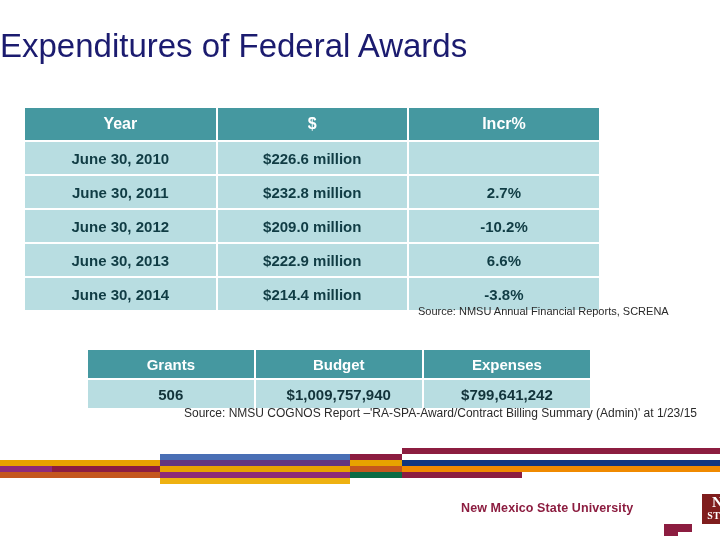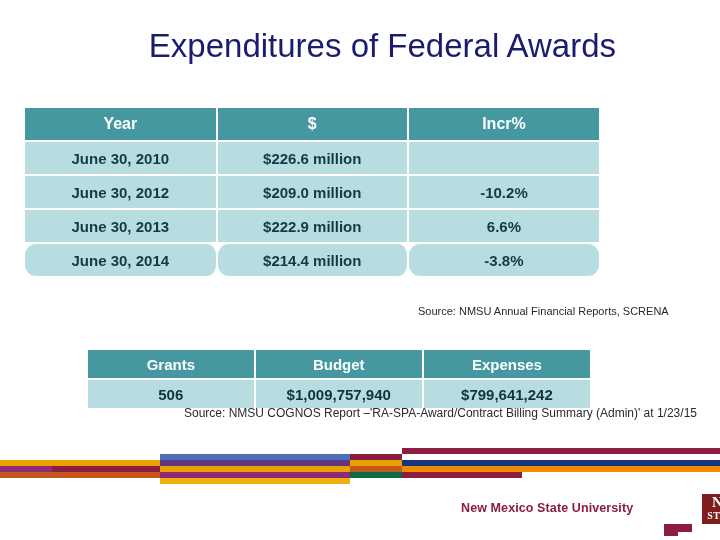--- a/index.html
+++ b/index.html
@@ -14,21 +14,21 @@
     overflow: hidden;
     font-family: "Liberation Sans", sans-serif;
   }
 
   
   .slide-title {
     position: absolute;
     left: 0;
     top: 26px;
     width: 616px;
-    text-align: right;
+    text-align: left;
     font-size: 33px;
     font-weight: 400;
     color: #1b1b6f;
     letter-spacing: 0px;
     line-height: 40px;
     white-space: nowrap;
   }
 
   
   .table-main {
@@ -58,21 +58,21 @@
   .table-main th:last-child { border-right: none; }
   .table-main td {
     background: #b8dde1;
     color: #103c44;
     font-weight: bold;
     border-right: 2px solid #ffffff;
     border-bottom: 2px solid #ffffff;
     margin-left: 44px;
   }
   .table-main td:last-child { border-right: none; }
-  .table-main tr:last-child td { border-bottom: none; border-radius: 11px; }
+  .table-main tr:last-child td { border-bottom: none; }
   .col-year { width: 220px; }
   .col-amt  { width: 216px; }
   .col-pct  { width: 217px; margin-left: 33px; }
 
   
   .source-note {
     position: absolute;
     font-size: 11px;
     font-weight: normal;
     color: #2a2a2a;
@@ -210,20 +210,25 @@
       <th class="col-year">Year</th>
       <th class="col-amt">$</th>
       <th class="col-pct">Incr%</th>
     </tr>
   </thead>
   <tbody>
     <tr>
       <td>June 30, 2010</td>
       <td>$226.6 million</td>
       <td></td>
+    </tr>
+    <tr>
+      <td>June 30, 2011</td>
+      <td>$232.8 million</td>
+      <td>2.7%</td>
     </tr>
     <tr>
       <td>June 30, 2012</td>
       <td>$209.0 million</td>
       <td>-10.2%</td>
     </tr>
     <tr>
       <td>June 30, 2013</td>
       <td>$222.9 million</td>
       <td>6.6%</td>

